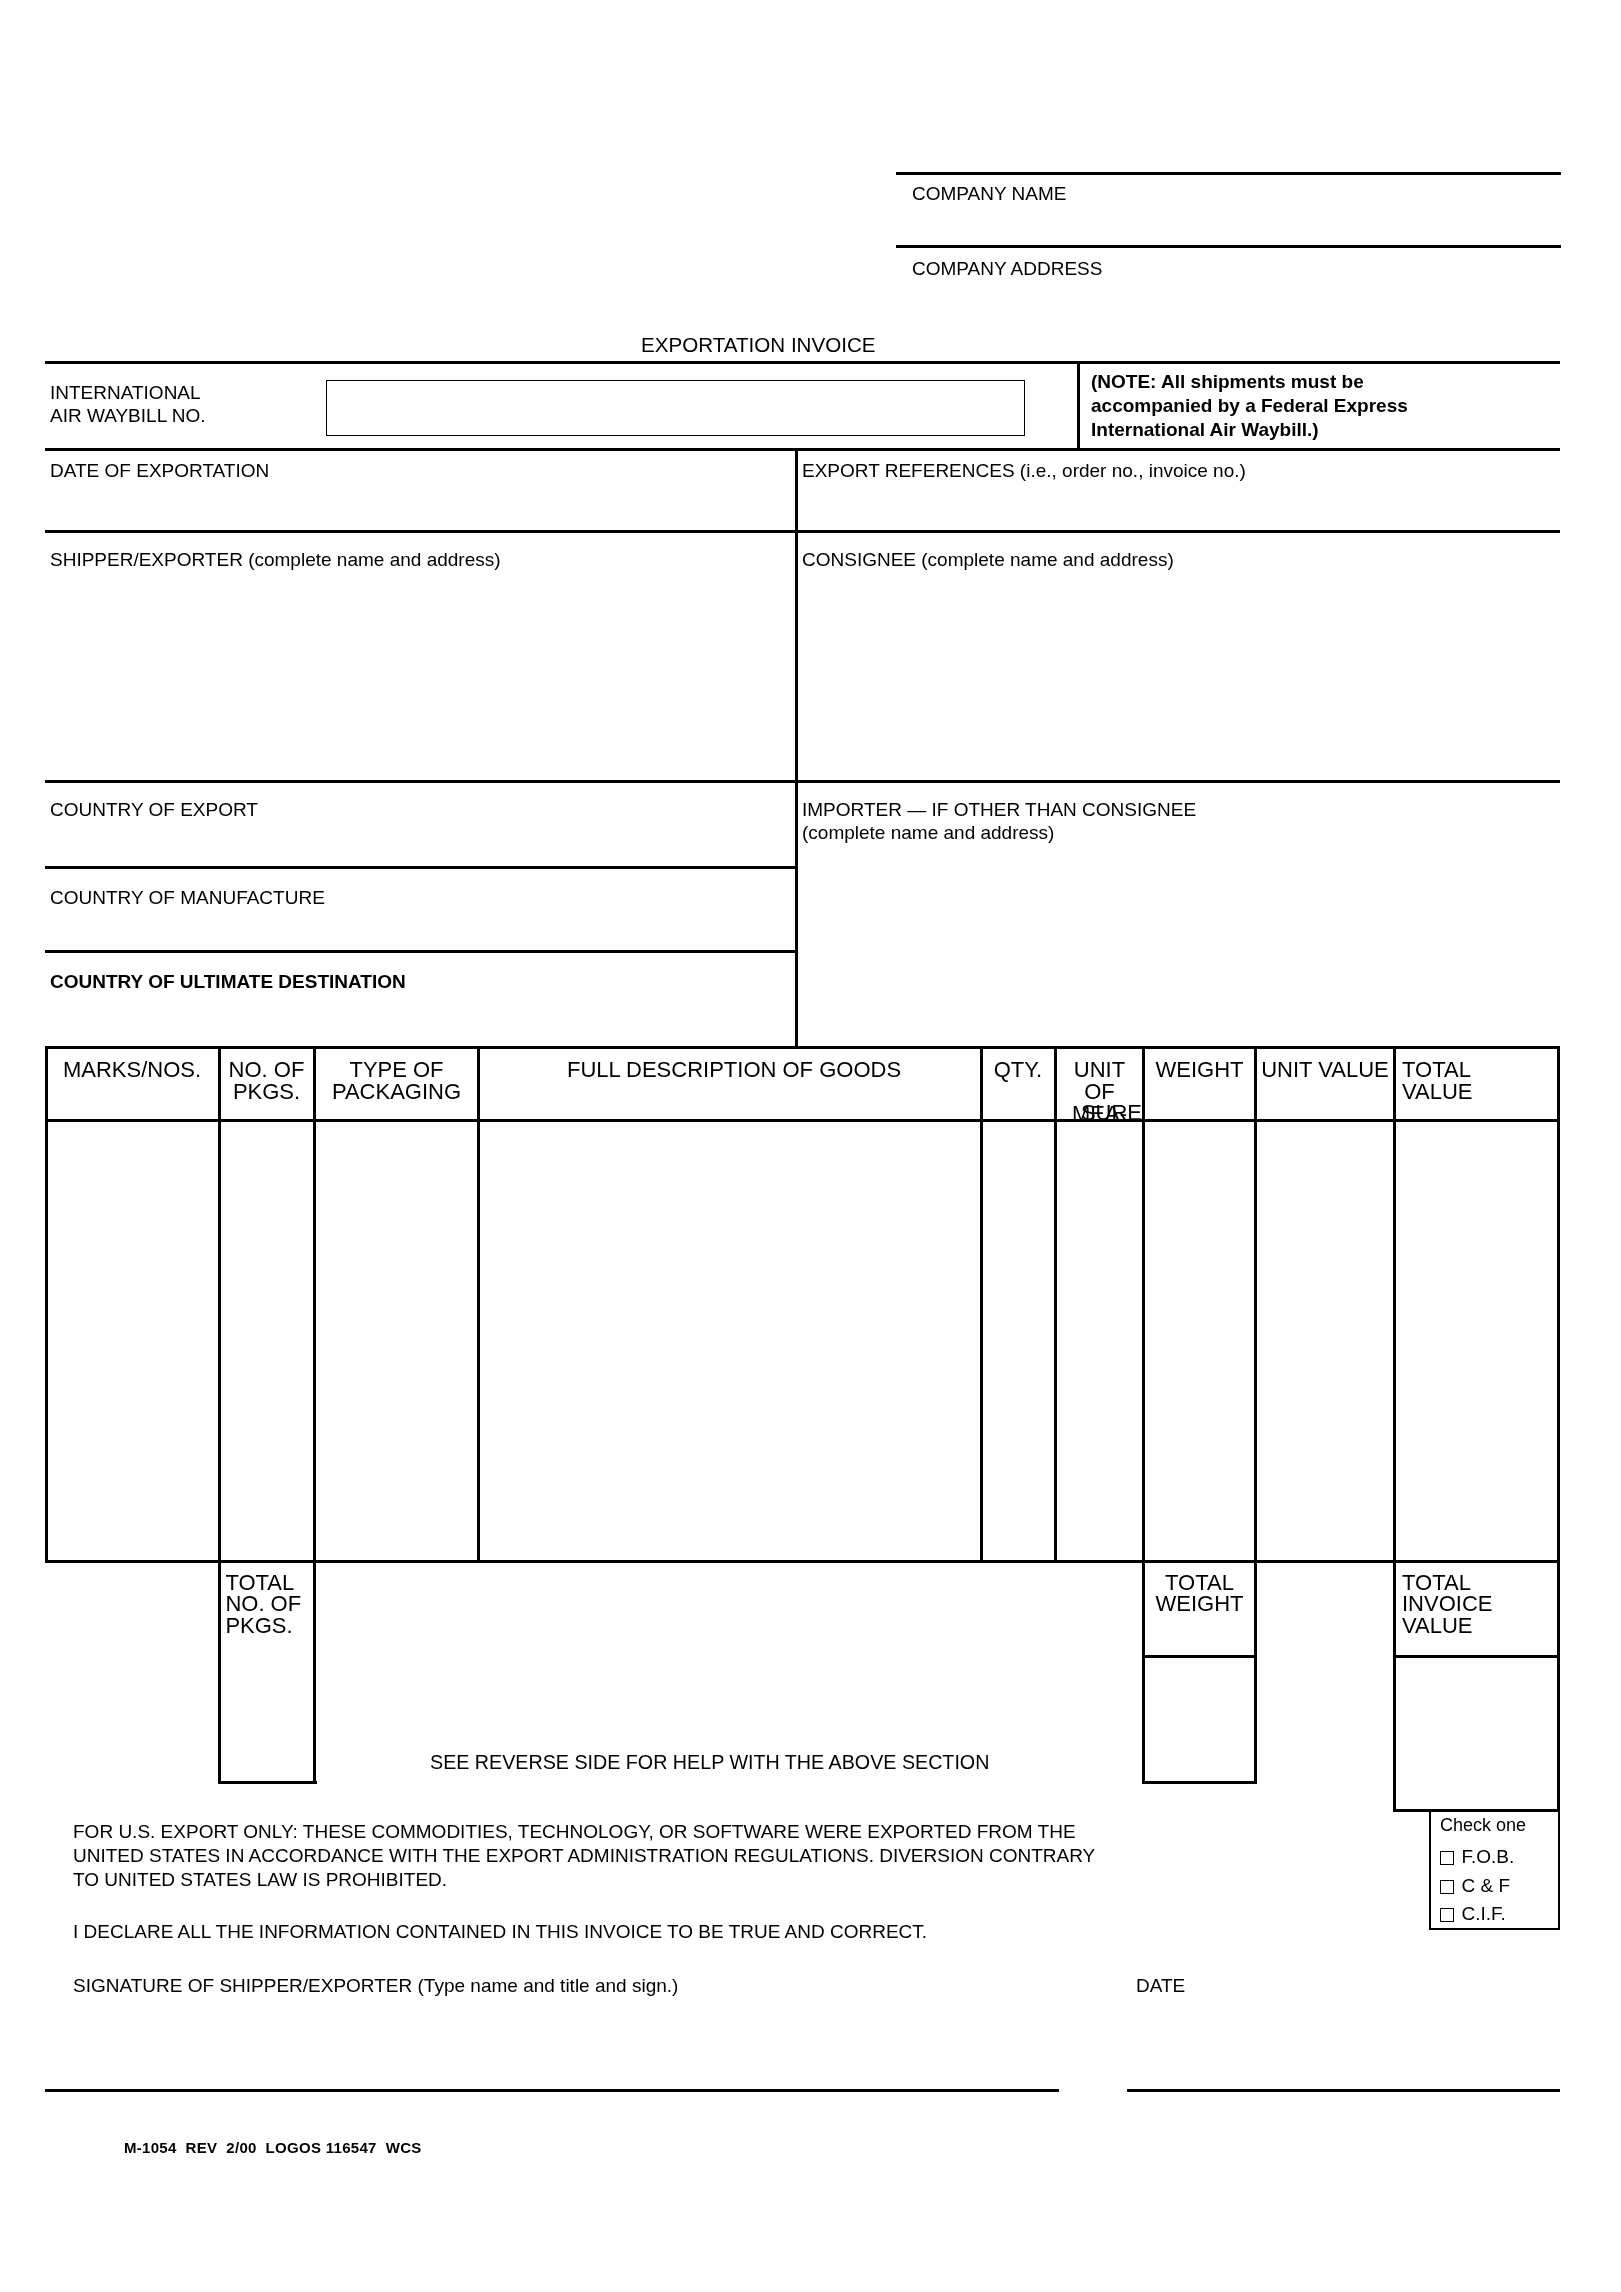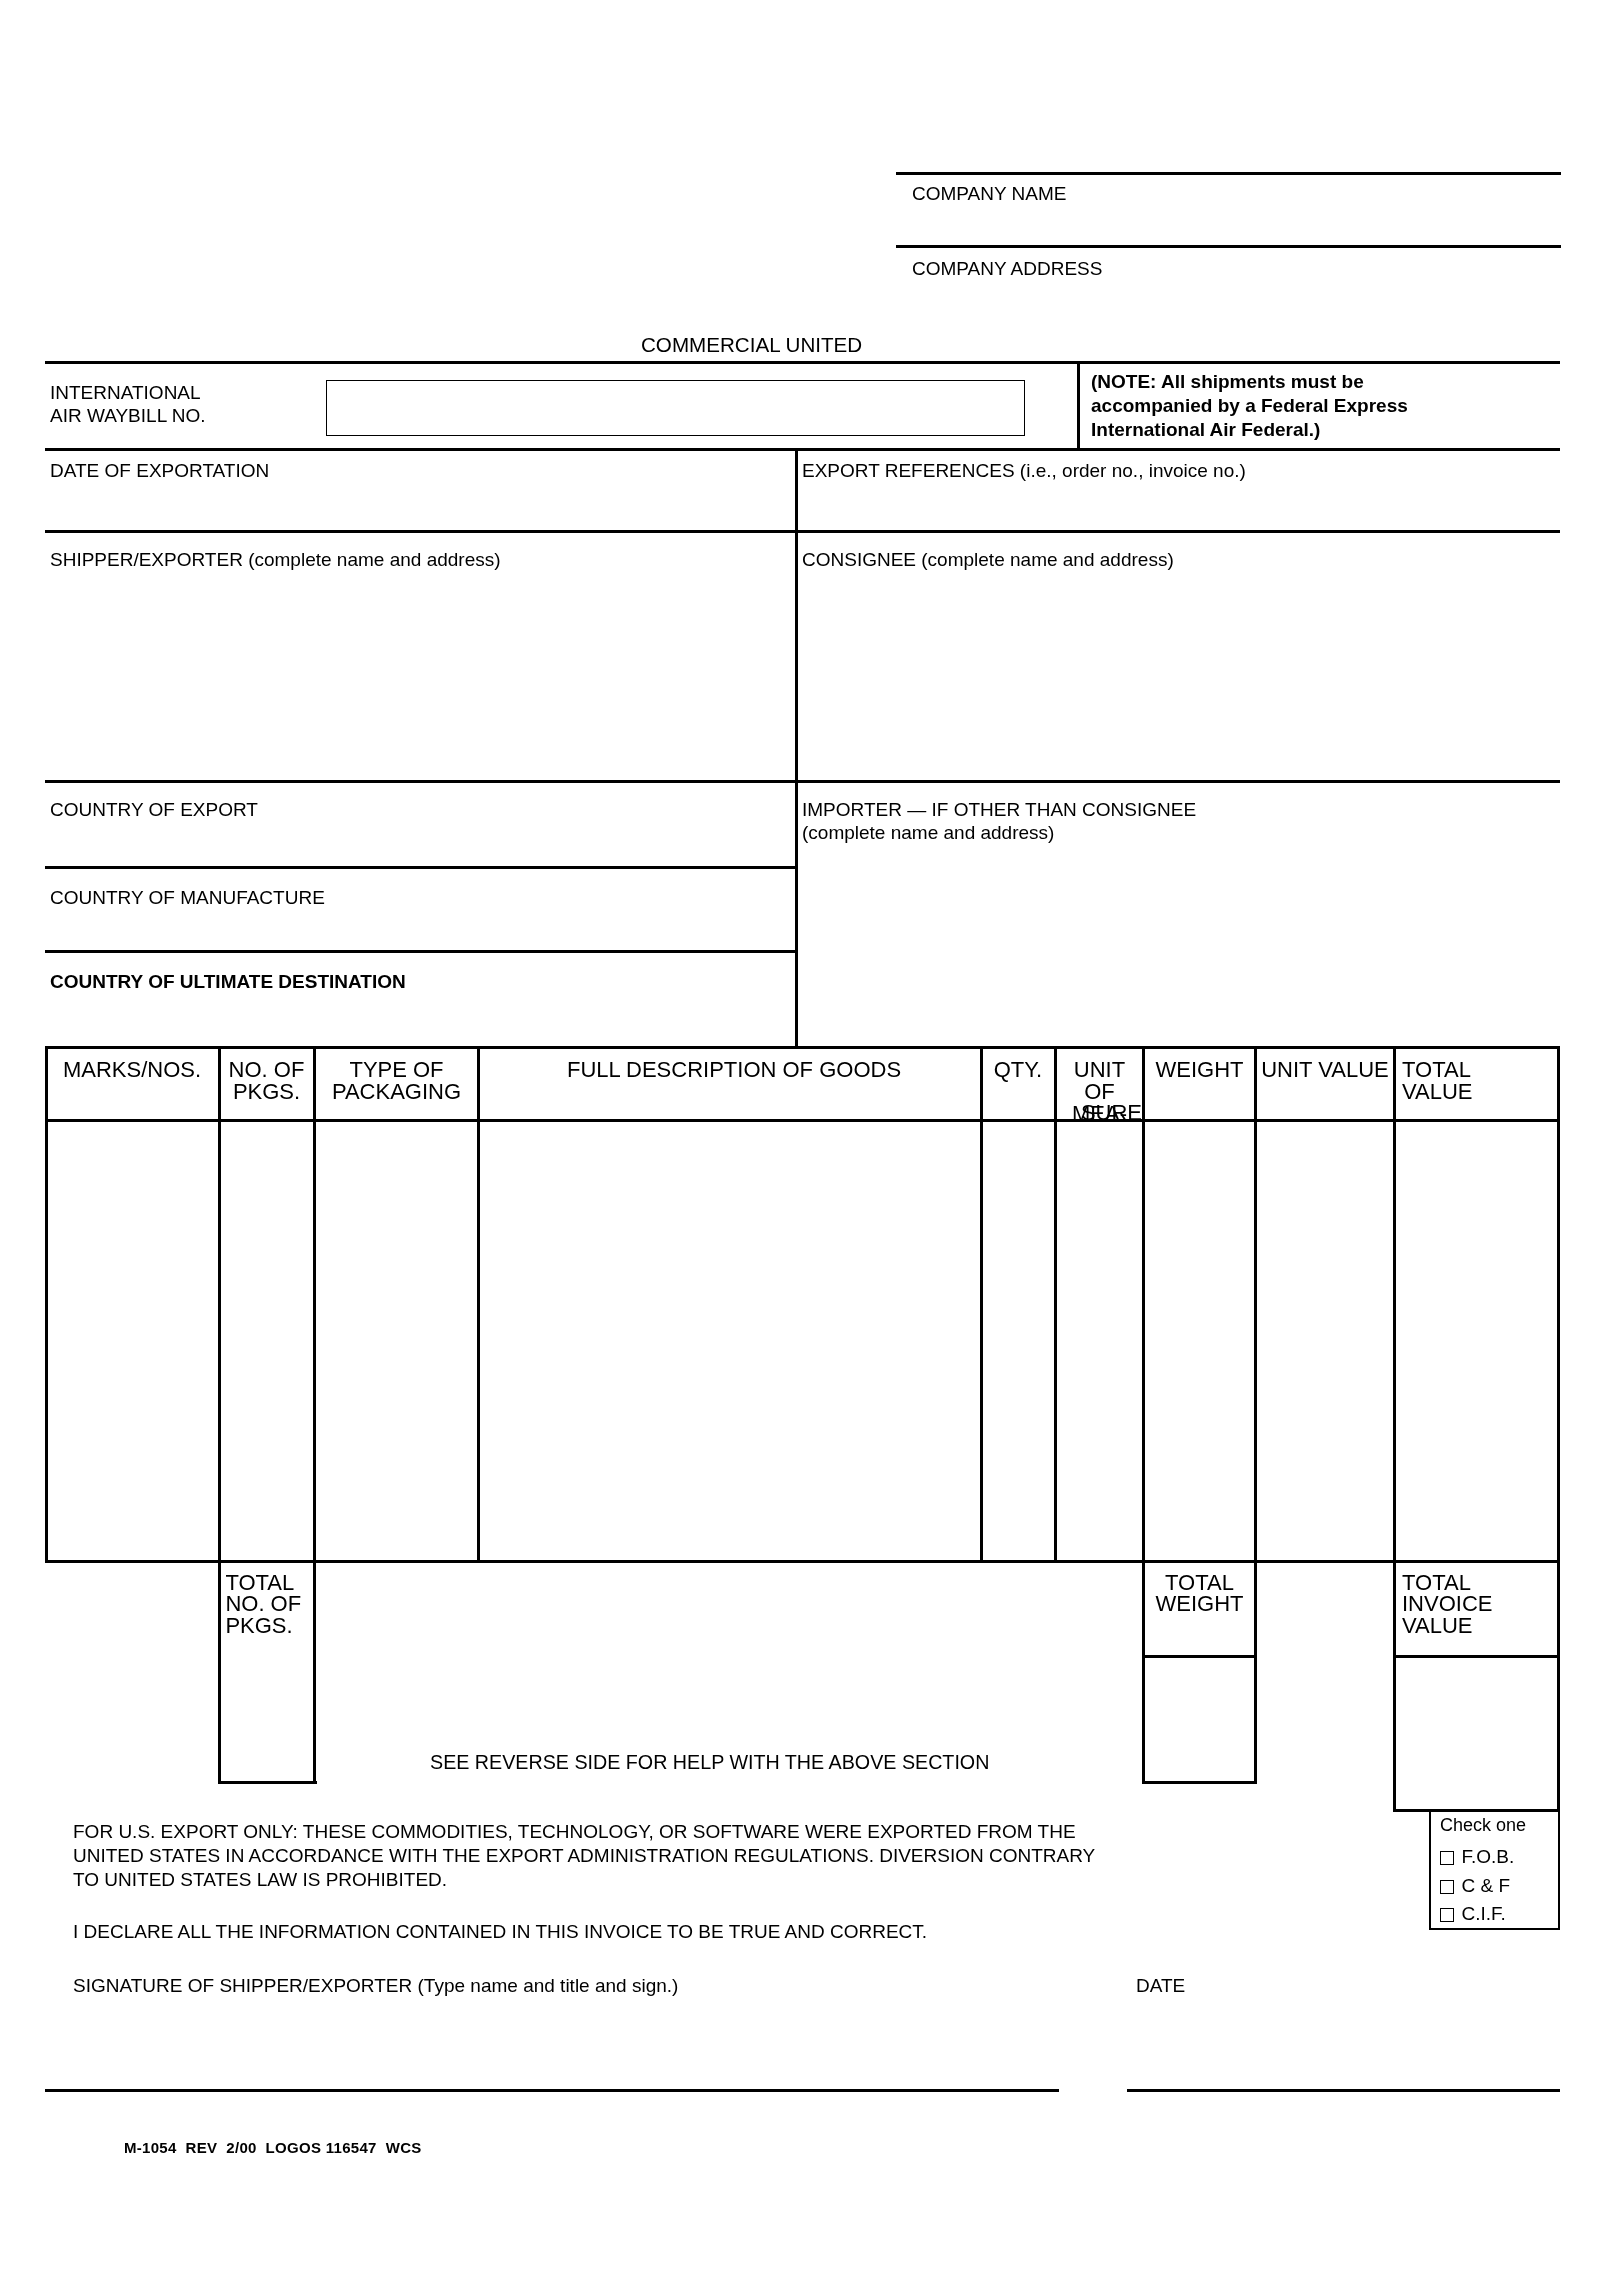--- a/index.html
+++ b/index.html
@@ -86,32 +86,32 @@
 
 <div id="page">
   <div class="sheet">
 
     <div class="rule" style="left:896px; top:172px; width:665px; height:2.7px;"></div>
     <div class="t" style="left:912px; top:182px;">COMPANY NAME</div>
 
     <div class="rule" style="left:896px; top:245px; width:665px; height:2.7px;"></div>
     <div class="t" style="left:912px; top:257px;">COMPANY ADDRESS</div>
 
-    <div class="t" style="left:641px; top:333px; font-size:20.6px;">COMMERCIAL UNITED</div>
+    <div class="t" style="left:641px; top:333px; font-size:20.6px;">EXPORTATION INVOICE</div>
 
     <div class="rule" style="left:45px; top:361px; width:1515px; height:2.7px;"></div>
 
     <div class="t" style="left:50px; top:381px;">INTERNATIONAL</div>
     <div class="t" style="left:50px; top:404px;">AIR WAYBILL NO.</div>
 
     <div class="awb-input" style="left:326px; top:380px; width:699px; height:56px;"></div>
 
     <div class="t b" style="left:1091px; top:370px;">(NOTE: All shipments must be</div>
     <div class="t b" style="left:1091px; top:394px;">accompanied by a Federal Express</div>
-    <div class="t b" style="left:1091px; top:418px;">International Air Federal.)</div>
+    <div class="t b" style="left:1091px; top:418px;">International Air Waybill.)</div>
 
     <div class="rule" style="left:1077px; top:361px; width:2.7px; height:90px;"></div>
 
     <div class="rule" style="left:45px; top:448px; width:1515px; height:2.7px;"></div>
 
     <div class="t" style="left:50px; top:459px;">DATE OF EXPORTATION</div>
     <div class="t" style="left:802px; top:459px;">EXPORT REFERENCES (i.e., order no., invoice no.)</div>
     <div class="rule" style="left:795px; top:450px; width:2.7px; height:82px;"></div>
     <div class="rule" style="left:45px; top:530px; width:1515px; height:2.7px;"></div>
 

